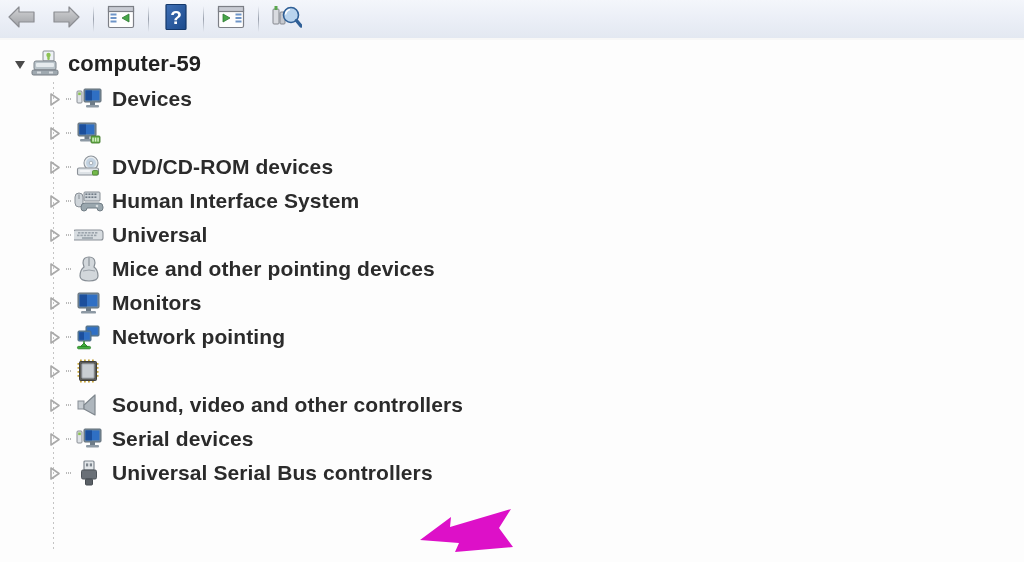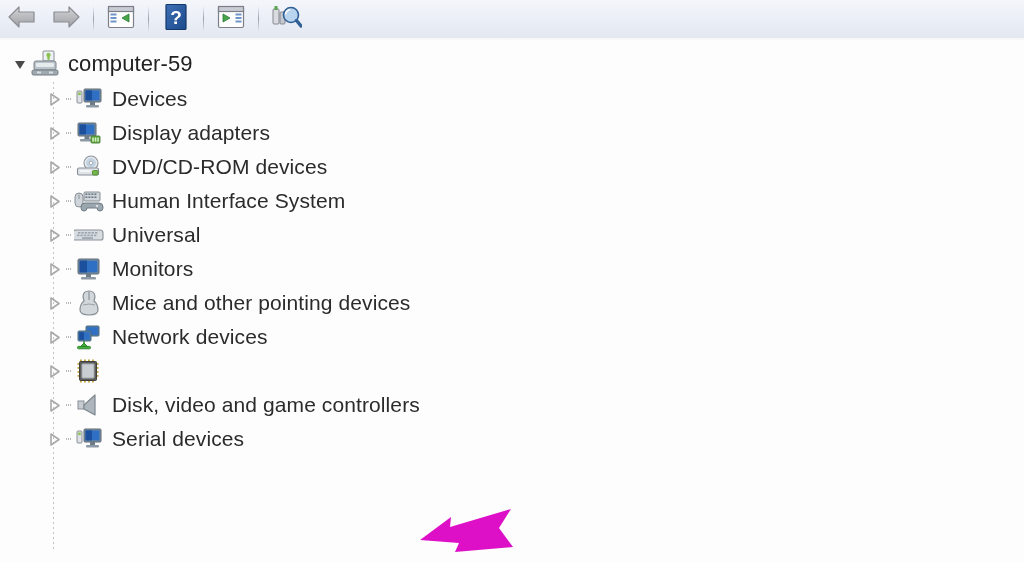--- a/index.html
+++ b/index.html
@@ -54,21 +54,21 @@
     display:block;width:6px;height:2px;
     background:repeating-linear-gradient(to right,#b9b9b9 0 1px,transparent 1px 2px);
   }
   .icon{
     width:30px;height:30px;flex:0 0 30px;
     display:flex;align-items:center;justify-content:center;
   }
   .icon svg{display:block;}
   .label{
     font-size:21px;line-height:24px;color:#2b2b2b;
-    padding-left:8px;letter-spacing:0.1px;
+    padding-left:8px;letter-spacing:0.1px;font-weight:bold;
   }
   .row.root .label{font-size:22px;color:#222;}
 
   
   .guide{
     position:absolute;left:53px;top:82px;width:1px;height:470px;
     background:repeating-linear-gradient(to bottom,#c4c4c4 0 2px,transparent 2px 5px);
   }
 
   
@@ -243,21 +243,20 @@
           <rect x="4.4" y="4.4" width="15" height="10" fill="#2f6fc4"></rect>
           <path d="M4.4 4.4 L11 4.4 L11 14.4 L4.4 14.4 Z" fill="#1c4f9c"></path>
           <rect x="9.5" y="16" width="5" height="3" fill="#6e7c88"></rect>
           <rect x="5" y="19" width="14" height="2.4" rx="1" fill="#8d99a4"></rect>
           <rect x="16" y="16" width="9" height="7" rx="1" fill="#63ad44" stroke="#447a2c" stroke-width="0.9"></rect>
           <rect x="17.3" y="17.6" width="1.5" height="4" fill="#d9efcb"></rect>
           <rect x="19.8" y="17.6" width="1.5" height="4" fill="#d9efcb"></rect>
           <rect x="22.3" y="17.6" width="1.5" height="4" fill="#d9efcb"></rect>
         </svg>
       </span>
-      <span class="label">Display adapters</span>
     </div>
 
     <div class="row">
       <span class="indent" style="width:44px"></span>
       <span class="twisty">
         <svg width="13" height="15" viewBox="0 0 13 15">
             <path d="M3 2 L11 7.5 L3 13 Z" fill="none" stroke="#a9a9a9" stroke-width="1.6" stroke-linejoin="round"></path>
           </svg>
       </span>
       <span class="dots">
@@ -344,49 +343,49 @@
       <span class="indent" style="width:44px"></span>
       <span class="twisty">
         <svg width="13" height="15" viewBox="0 0 13 15">
             <path d="M3 2 L11 7.5 L3 13 Z" fill="none" stroke="#a9a9a9" stroke-width="1.6" stroke-linejoin="round"></path>
           </svg>
       </span>
       <span class="dots">
           <i></i>
         </span>
       <span class="icon">
+        <svg width="24" height="28" viewBox="0 0 24 28">
+          <path d="M12 2 q6 0 6 6 l-1 4 q4 3 4 9 q0 5 -9 5 q-9 0 -9 -5 q0 -6 4 -9 l-1 -4 q0 -6 6 -6 Z" fill="#d2d7db" stroke="#868d94" stroke-width="1.2"></path>
+          <line x1="12" y1="2.5" x2="12" y2="11" stroke="#868d94" stroke-width="1.1"></line>
+          <path d="M6 16 q6 -2 12 0" fill="none" stroke="#9aa1a8" stroke-width="1"></path>
+        </svg>
+      </span>
+      <span class="label">Mice and other pointing devices</span>
+    </div>
+
+    <div class="row">
+      <span class="indent" style="width:44px"></span>
+      <span class="twisty">
+        <svg width="13" height="15" viewBox="0 0 13 15">
+            <path d="M3 2 L11 7.5 L3 13 Z" fill="none" stroke="#a9a9a9" stroke-width="1.6" stroke-linejoin="round"></path>
+          </svg>
+      </span>
+      <span class="dots">
+          <i></i>
+        </span>
+      <span class="icon">
         <svg width="28" height="26" viewBox="0 0 28 26">
           <rect x="3" y="3" width="21" height="15" rx="1.2" fill="#7b8d9b" stroke="#5f6c77" stroke-width="1"></rect>
           <rect x="4.6" y="4.6" width="17.8" height="11.8" fill="#2f6fc4"></rect>
           <path d="M4.6 4.6 L12 4.6 L12 16.4 L4.6 16.4 Z" fill="#1c4f9c"></path>
           <rect x="11" y="18" width="5" height="3" fill="#6e7c88"></rect>
           <rect x="6" y="21" width="15" height="2.6" rx="1.2" fill="#8d99a4"></rect>
         </svg>
       </span>
       <span class="label">Monitors</span>
-    </div>
-
-    <div class="row">
-      <span class="indent" style="width:44px"></span>
-      <span class="twisty">
-        <svg width="13" height="15" viewBox="0 0 13 15">
-            <path d="M3 2 L11 7.5 L3 13 Z" fill="none" stroke="#a9a9a9" stroke-width="1.6" stroke-linejoin="round"></path>
-          </svg>
-      </span>
-      <span class="dots">
-          <i></i>
-        </span>
-      <span class="icon">
-        <svg width="24" height="28" viewBox="0 0 24 28">
-          <path d="M12 2 q6 0 6 6 l-1 4 q4 3 4 9 q0 5 -9 5 q-9 0 -9 -5 q0 -6 4 -9 l-1 -4 q0 -6 6 -6 Z" fill="#d2d7db" stroke="#868d94" stroke-width="1.2"></path>
-          <line x1="12" y1="2.5" x2="12" y2="11" stroke="#868d94" stroke-width="1.1"></line>
-          <path d="M6 16 q6 -2 12 0" fill="none" stroke="#9aa1a8" stroke-width="1"></path>
-        </svg>
-      </span>
-      <span class="label">Mice and other pointing devices</span>
     </div>
 
     <div class="row">
       <span class="indent" style="width:44px"></span>
       <span class="twisty">
         <svg width="13" height="15" viewBox="0 0 13 15">
             <path d="M3 2 L11 7.5 L3 13 Z" fill="none" stroke="#a9a9a9" stroke-width="1.6" stroke-linejoin="round"></path>
           </svg>
       </span>
       <span class="dots">
@@ -397,21 +396,21 @@
           <rect x="11" y="2" width="13" height="10" rx="1" fill="#5b7f9e" stroke="#4b6a84" stroke-width="1"></rect>
           <rect x="12.2" y="3.2" width="10.6" height="7.6" fill="#2f6fc4"></rect>
           <rect x="3" y="7" width="13" height="10" rx="1" fill="#5b7f9e" stroke="#4b6a84" stroke-width="1"></rect>
           <rect x="4.2" y="8.2" width="10.6" height="7.6" fill="#2f6fc4"></rect>
           <path d="M4.2 8.2 L9 8.2 L9 15.8 L4.2 15.8 Z" fill="#1c4f9c"></path>
           <path d="M9 17 v3" stroke="#3d8f3a" stroke-width="1.6"></path>
           <path d="M5 23 l4 -4 l4 4 Z" fill="#3fb03a" stroke="#2d8029" stroke-width="0.9"></path>
           <rect x="2.5" y="22.4" width="13" height="2.4" rx="1" fill="#3fb03a" stroke="#2d8029" stroke-width="0.9"></rect>
         </svg>
       </span>
-      <span class="label">Network devices</span>
+      <span class="label">Network pointing</span>
     </div>
 
     <div class="row">
       <span class="indent" style="width:44px"></span>
       <span class="twisty">
         <svg width="13" height="15" viewBox="0 0 13 15">
             <path d="M3 2 L11 7.5 L3 13 Z" fill="none" stroke="#a9a9a9" stroke-width="1.6" stroke-linejoin="round"></path>
           </svg>
       </span>
       <span class="dots">
@@ -452,21 +451,21 @@
       </span>
       <span class="dots">
           <i></i>
         </span>
       <span class="icon">
         <svg width="26" height="26" viewBox="0 0 26 26">
           <rect x="2" y="9" width="6" height="8" fill="#c6ccd1" stroke="#878e95" stroke-width="1"></rect>
           <path d="M8 13 L19 3 L19 23 L8 17 Z" fill="#aeb6bd" stroke="#7e868d" stroke-width="1.2" stroke-linejoin="round"></path>
         </svg>
       </span>
-      <span class="label">Disk, video and game controllers</span>
+      <span class="label">Sound, video and other controllers</span>
     </div>
 
     <div class="row">
       <span class="indent" style="width:44px"></span>
       <span class="twisty">
         <svg width="13" height="15" viewBox="0 0 13 15">
             <path d="M3 2 L11 7.5 L3 13 Z" fill="none" stroke="#a9a9a9" stroke-width="1.6" stroke-linejoin="round"></path>
           </svg>
       </span>
       <span class="dots">
@@ -479,20 +478,41 @@
           <rect x="9" y="3" width="17" height="13" rx="1" fill="#7b8d9b" stroke="#5f6c77" stroke-width="1"></rect>
           <rect x="10.5" y="4.4" width="14" height="10" fill="#2f6fc4"></rect>
           <path d="M10.5 4.4 L17 4.4 L17 14.4 L10.5 14.4 Z" fill="#1c4f9c"></path>
           <rect x="15" y="16" width="5" height="3" fill="#6e7c88"></rect>
           <rect x="11" y="19" width="13" height="2.4" rx="1" fill="#8d99a4"></rect>
         </svg>
       </span>
       <span class="label">Serial devices</span>
     </div>
 
+    <div class="row">
+      <span class="indent" style="width:44px"></span>
+      <span class="twisty">
+        <svg width="13" height="15" viewBox="0 0 13 15">
+            <path d="M3 2 L11 7.5 L3 13 Z" fill="none" stroke="#a9a9a9" stroke-width="1.6" stroke-linejoin="round"></path>
+          </svg>
+      </span>
+      <span class="dots">
+          <i></i>
+        </span>
+      <span class="icon">
+        <svg width="22" height="28" viewBox="0 0 22 28">
+          <rect x="6" y="2" width="10" height="9" rx="1" fill="#e3e7ea" stroke="#808890" stroke-width="1.2"></rect>
+          <rect x="8" y="4.4" width="2.2" height="3" fill="#7d858d"></rect>
+          <rect x="11.8" y="4.4" width="2.2" height="3" fill="#7d858d"></rect>
+          <rect x="3.5" y="11" width="15" height="9" rx="1.5" fill="#6a7077" stroke="#4f555b" stroke-width="1"></rect>
+          <rect x="7.5" y="20" width="7" height="6" rx="1" fill="#5a6066" stroke="#454b50" stroke-width="1"></rect>
+        </svg>
+      </span>
+      <span class="label">Universal Serial Bus controllers</span>
+    </div>
 
   </div>
 
   <div class="arrow">
     <svg width="100" height="58" viewBox="0 0 100 58">
       <path d="M96 6 L84 25 L98 44 L40 49 L44 40 L5 37 L36 14 L35 24 Z" fill="#DD10C8"></path>
     </svg>
   </div>
 
 </div>

